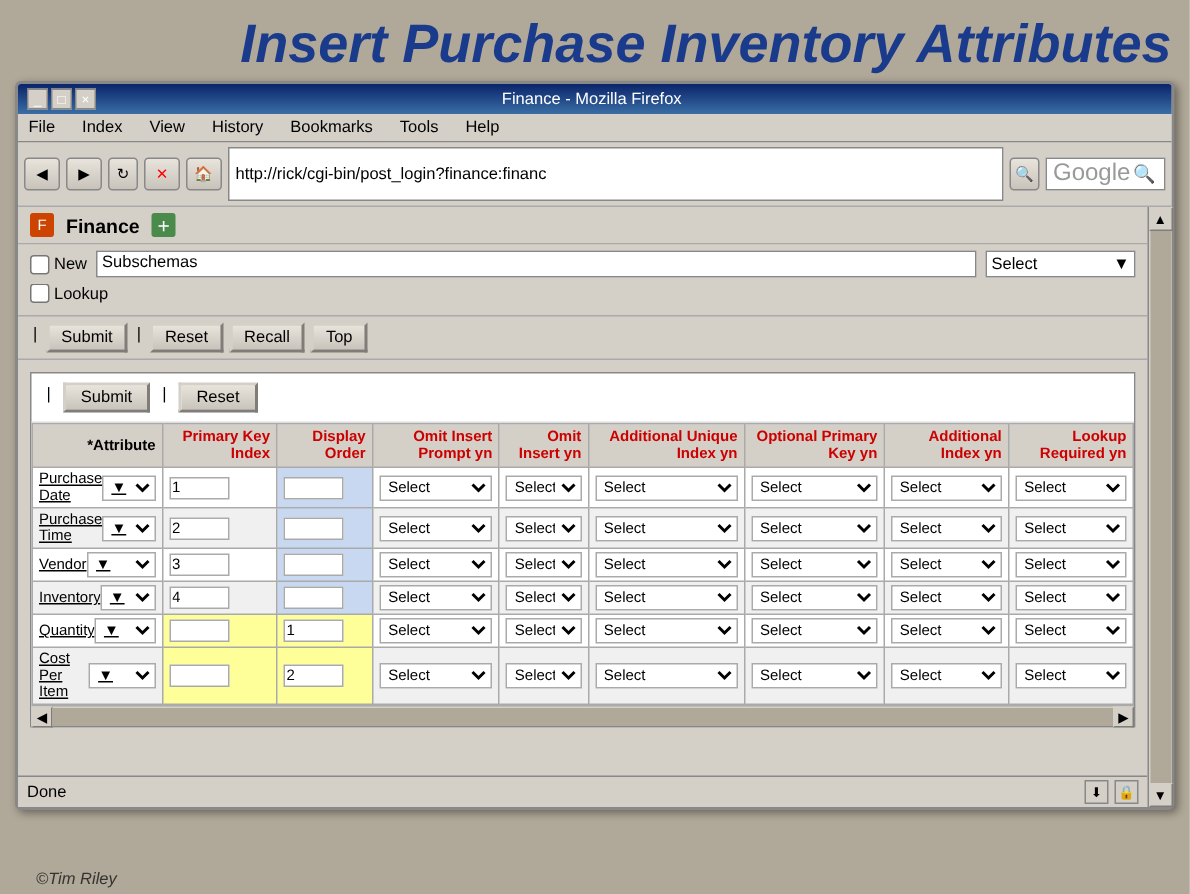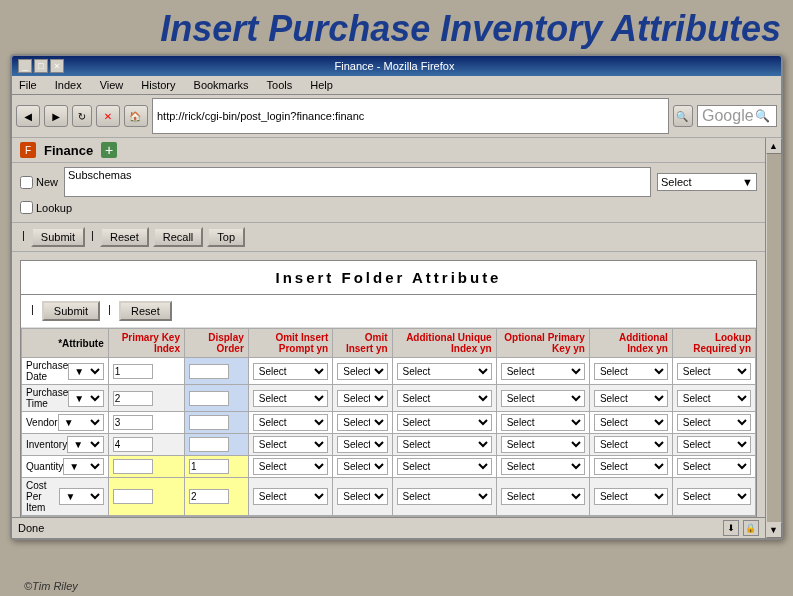--- a/index.html
+++ b/index.html
@@ -165,21 +165,21 @@
 
     .checkbox-label {
       display: flex; align-items: center; gap: 3px;
       font-size: 11px;
     }
 
     .subschemas-input {
       flex: 1;
       background: white;
       border: 1px solid #888;
-      height: 30px;
+      height: 18px;
       font-size: 11px;
       padding: 1px 3px;
     }
 
     .select-dropdown {
       background: white;
       border: 1px solid #888;
       height: 18px;
       font-size: 11px;
       padding: 1px 3px;
@@ -258,20 +258,21 @@
 
     .attr-table th.black {
       color: black;
     }
 
     .attr-table td {
       border: 1px solid #aaa;
       padding: 2px 4px;
       vertical-align: middle;
       font-size: 10px;
+      text-decoration: underline;
     }
 
     .attr-table tr:nth-child(even) td {
       background: #f0f0f0;
     }
     .attr-table tr:nth-child(odd) td {
       background: white;
     }
 
     .attr-name-cell {
@@ -449,21 +450,20 @@
         <button class="action-btn">Submit</button>
         <span style="font-size:11px;padding:2px;">|</span>
         <button class="action-btn">Reset</button>
         <button class="action-btn">Recall</button>
         <button class="action-btn">Top</button>
       </div>
 
       <div class="inner-content">
         <div class="inner-panel">
 
-          <div class="folder-title">Insert Folder Attribute</div>
 
           <div class="inner-submit-area">
             <span style="font-size:11px;padding:2px;">|</span>
             <button class="inner-btn">Submit</button>
             <span style="font-size:11px;padding:2px;">|</span>
             <button class="inner-btn">Reset</button>
           </div>
 
           <div style="overflow-x:auto;">
             <table class="attr-table">

